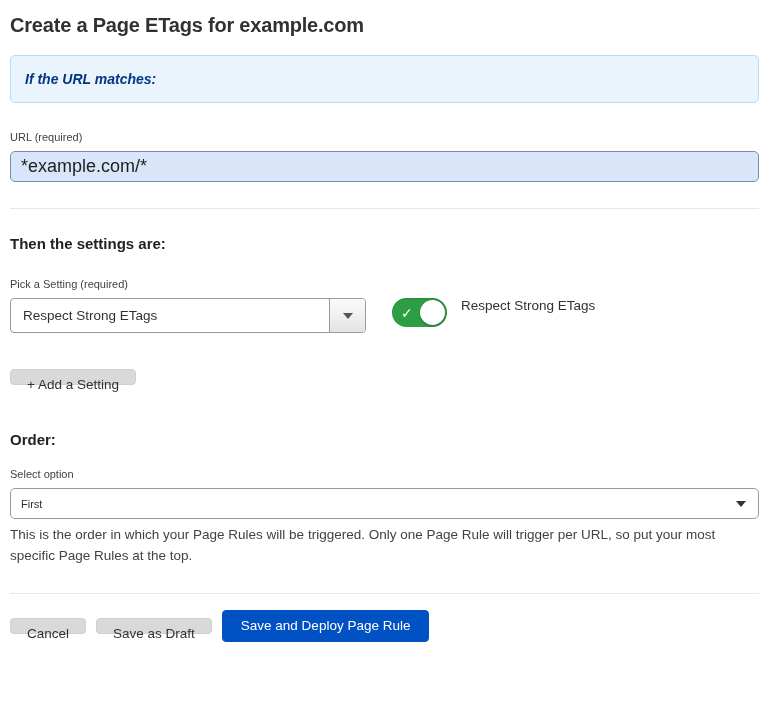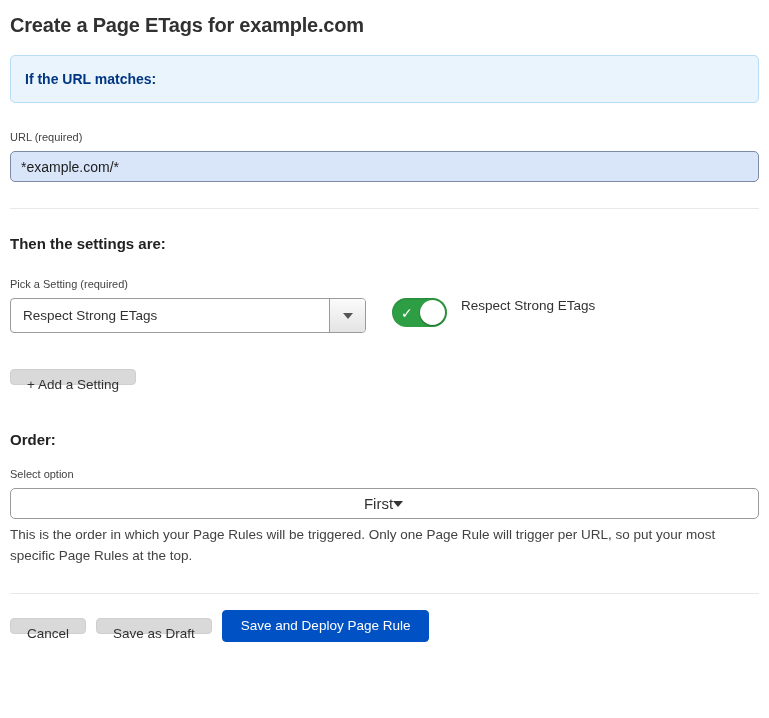--- a/index.html
+++ b/index.html
@@ -24,41 +24,41 @@
   .info-box {
     background: #e9f4fd;
     border: 1px solid #b9dcf5;
     border-radius: 5px;
     padding: 12px 14px 12px 14px;
     color: #003682;
     margin-bottom: 28px;
     line-height: 1.6;
     font-size: 14px;
   }
-  .info-heading { font-weight: 700; }
+  .info-heading { font-weight: 700; font-style: italic; }
   .info-link { color: #0051c3; text-decoration: underline; cursor: pointer; }
   .info-period { color: #003682; }
 
   
   .field-label {
     display: block;
     font-size: 11px;
     color: #424242;
     margin-bottom: 8px;
   }
 
   
   .url-input {
     width: 100%;
     height: 31px;
     background: #d9e6f9;
     border: 1px solid #7d8aa5;
     border-radius: 5px;
     padding: 0 10px;
-    font-size: 14px;
+    font-size: 18px;
     color: #1d1d1d;
     font-family: "Liberation Sans", sans-serif;
     outline: none;
   }
 
   hr.divider {
     border: none;
     border-top: 1px solid #e8e8e8;
     margin: 26px 0;
   }
@@ -164,23 +164,23 @@
 
   
   .order-select {
     width: 100%;
     height: 31px;
     border: 1px solid #9a9a9a;
     border-radius: 5px;
     background: #ffffff;
     display: flex;
     align-items: center;
-    justify-content: center;
+    justify-content: space-between;
     padding: 4px 10px;
-    font-size: 15px;
+    font-size: 11px;
     color: #313131;
     cursor: pointer;
     margin-bottom: 6px;
   }
   .chevron {
     width: 0; height: 0;
     border-left: 5px solid transparent;
     border-right: 5px solid transparent;
     border-top: 6px solid #333;
     margin-right: 2px;

